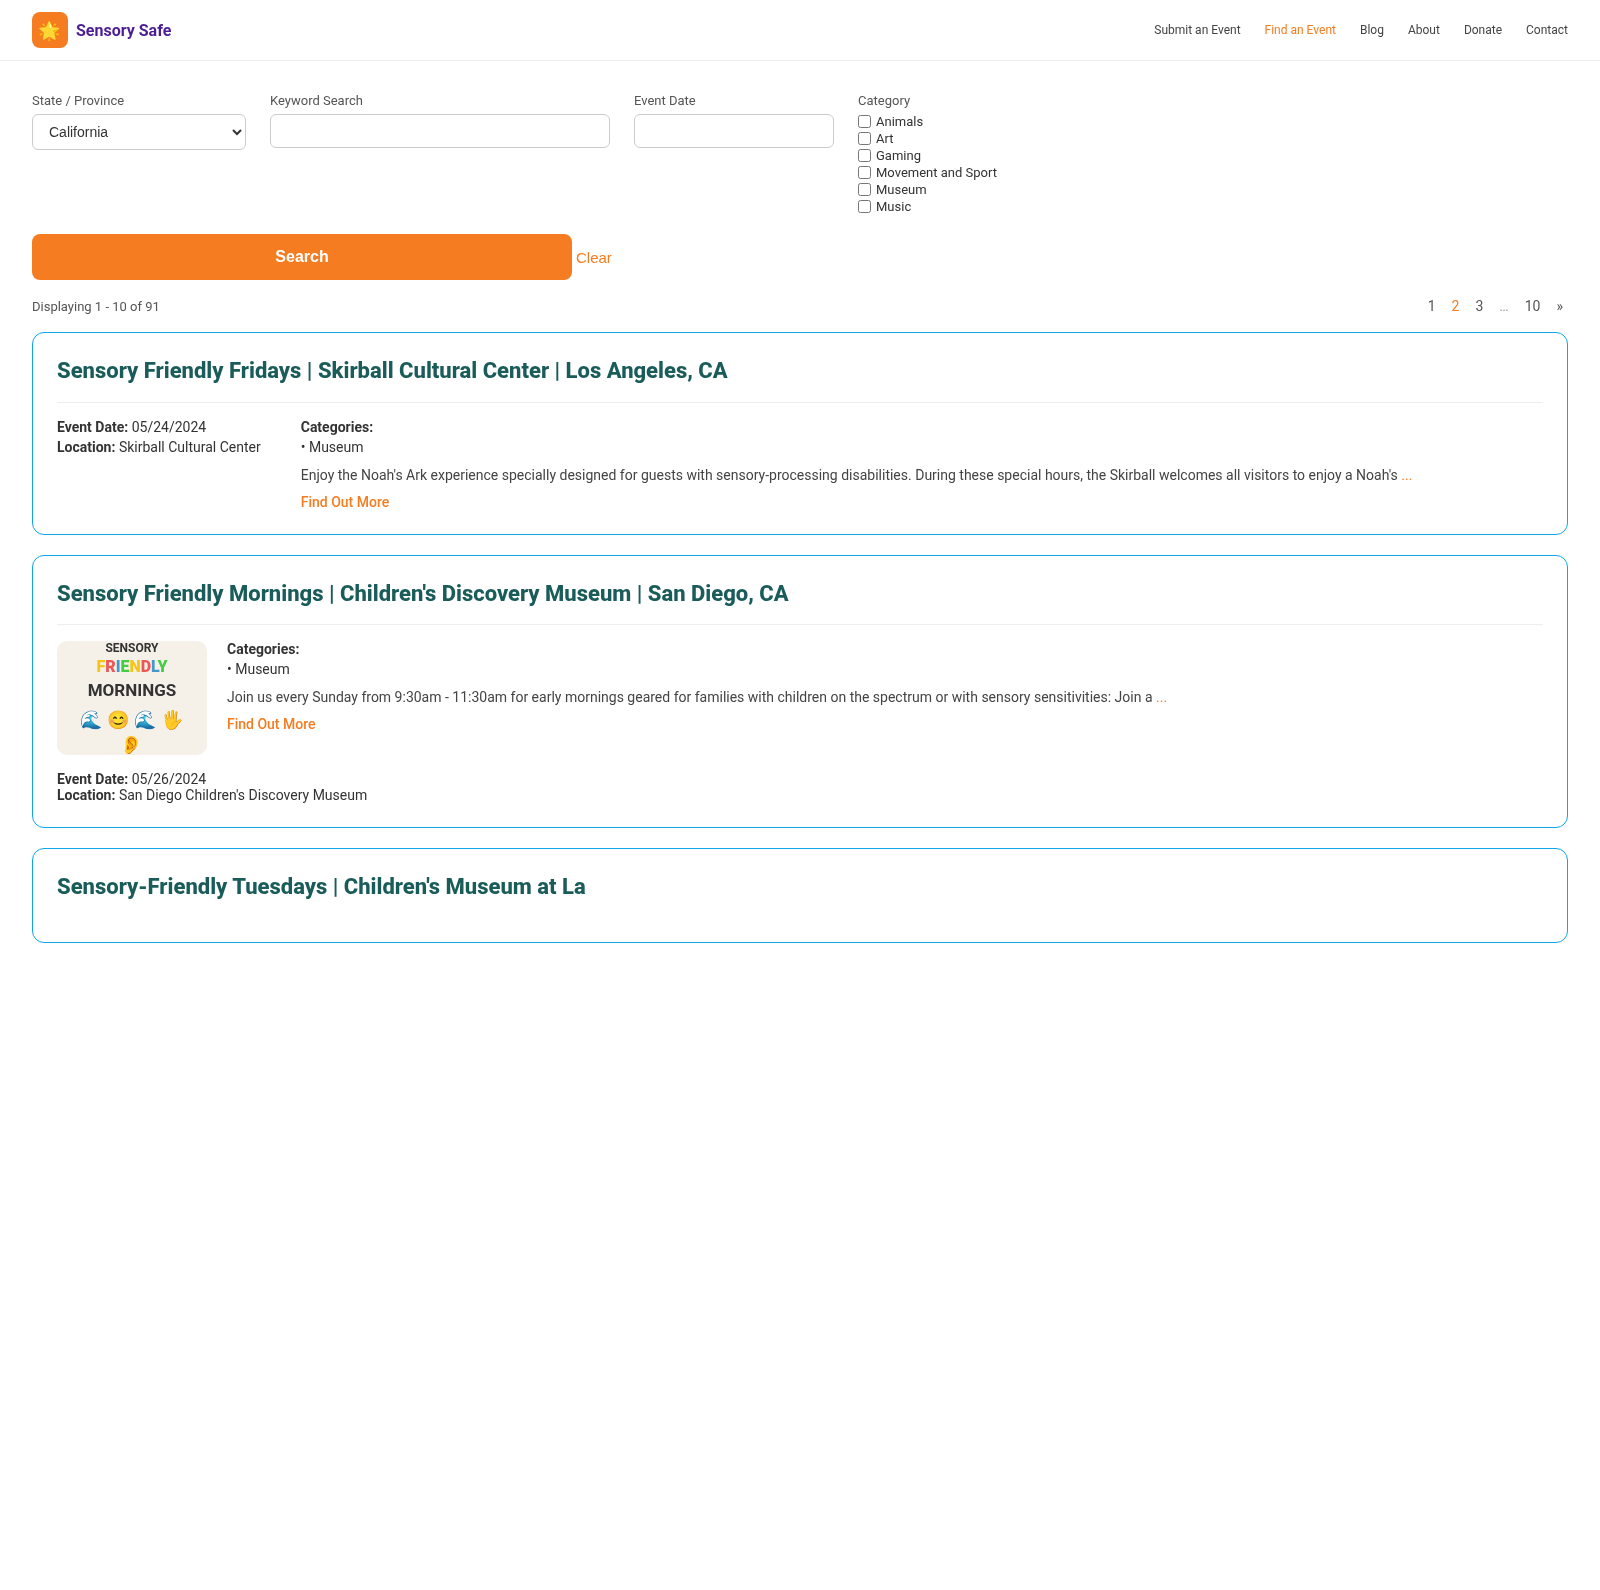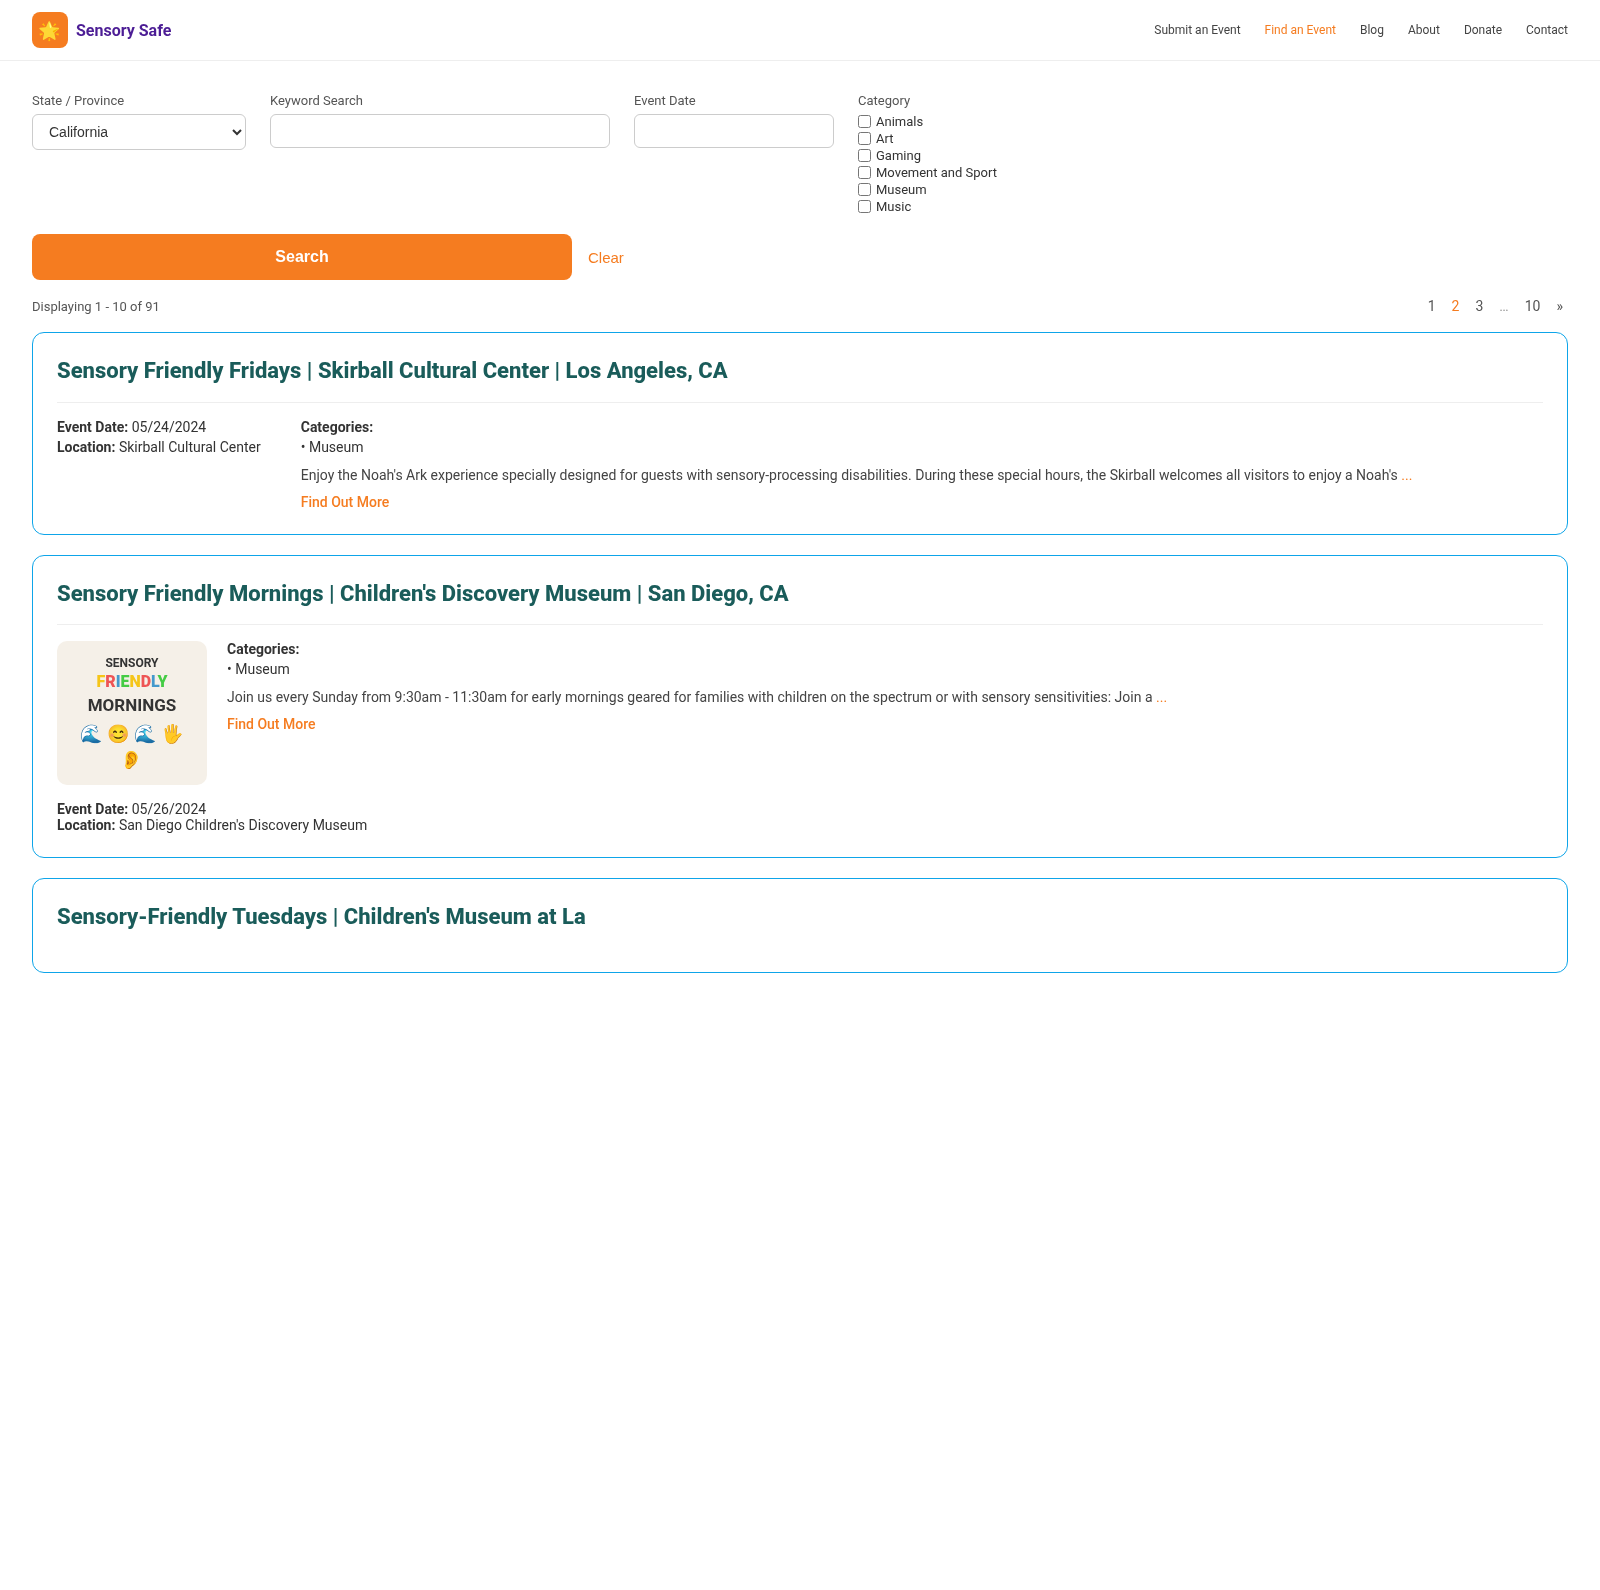--- a/index.html
+++ b/index.html
@@ -32,21 +32,21 @@
     .field-group select { width: 214px; }
     .field-group input[type="text"] { width: 340px; }
     .field-group input[type="text"].date-input { width: 200px; }
 
     .category-group { display: flex; flex-direction: column; gap: 4px; justify-content: center; }
     .category-group label.cat-label { font-size: 13px; color: #555; margin-bottom: 2px; }
     .cat-grid { display: grid; grid-template-columns: 1fr; gap: 2px 16px; }
     .cat-item { display: flex; align-items: center; gap: 5px; font-size: 13px; color: #333; white-space: nowrap; }
     .cat-item input[type="checkbox"] { cursor: pointer; }
 
-    .search-action-row { display: flex; align-items: center; gap: 16px; margin-top: 20px; }
+    .search-action-row { display: flex; align-items: center; gap: 4px; margin-top: 20px; }
     .btn-search {
       background: #f57c20; color: #fff; border: none; border-radius: 8px;
       padding: 14px 0; font-size: 16px; font-weight: 600; cursor: pointer;
       width: 540px; text-align: center;
     }
     .btn-clear { color: #f57c20; background: none; border: none; cursor: pointer; font-size: 15px; }
 
     
     .results-section { padding: 0 32px 32px 32px; }
     .results-meta {
@@ -66,21 +66,21 @@
       margin-bottom: 20px; background: #fff;
     }
     .event-title {
       font-size: 22px; font-weight: 800; color: #1a5c5a;
       margin-bottom: 16px; line-height: 1.3;
     }
     .card-divider { border: none; border-top: 1px solid #eee; margin-bottom: 16px; }
 
     .card-body { display: flex; gap: 20px; align-items: flex-start; }
     .card-image {
-      width: 150px; min-width: 150px; height: 144px;
+      width: 150px; min-width: 150px; height: 114px;
       background: #f5f0e8; border-radius: 10px;
       display: flex; align-items: center; justify-content: center;
       padding: 12px; overflow: hidden;
     }
     .card-image-placeholder {
       font-size: 11px; text-align: center; color: #555; font-weight: 700;
       line-height: 1.4;
     }
     .card-image-placeholder .line1 { font-size: 12px; color: #333; }
     .card-image-placeholder .line2 { font-size: 16px; font-weight: 900; color: #2e7d6e; }

